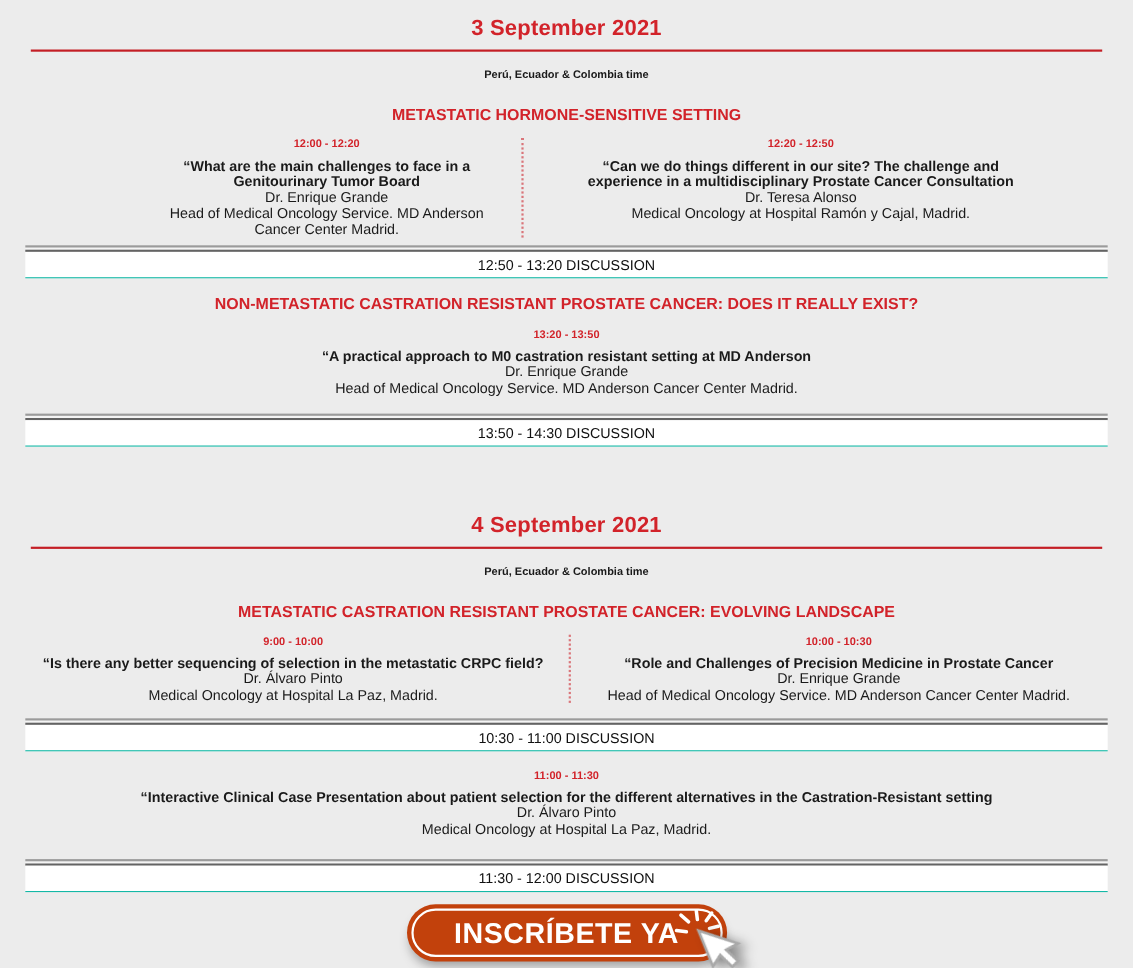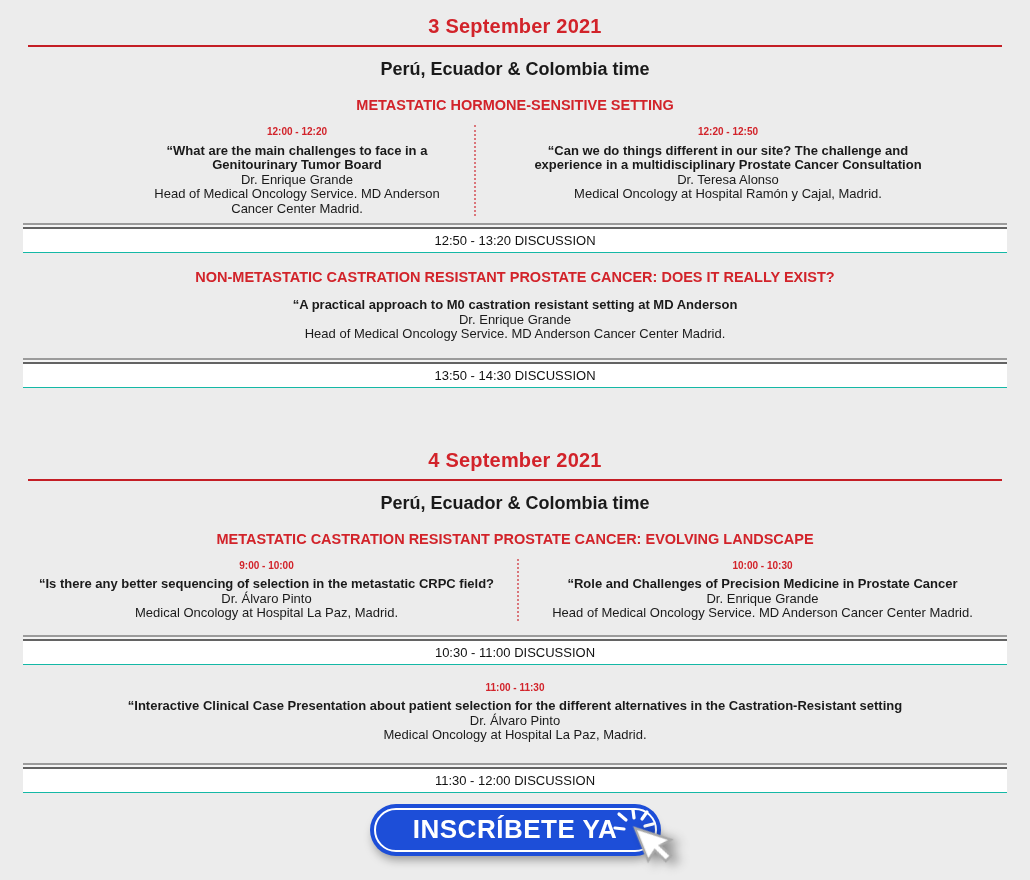--- a/index.html
+++ b/index.html
@@ -4,21 +4,21 @@
 <style>
   html,body { margin:0; padding:0; }
   .page {
     position:relative; width:1030px; height:880px;
     background:#ececec; overflow:hidden; text-align:center;
     font-family:"Liberation Sans", sans-serif; color:#1a1a1a;
   }
   
   .date { margin:0; padding-top:15px; font-size:20px; line-height:22px; font-weight:bold; color:#d2232a; letter-spacing:.2px; }
   .rule-red { height:2px; background:#c41e25; margin:8px 28px 0; }
-  .tz { margin-top:14px; font-size:18px; line-height:16px; font-weight:bold; }
+  .tz { margin-top:14px; font-size:10px; line-height:16px; font-weight:bold; }
   .sec-heading { margin:20px 20px 0; font-size:14.5px; line-height:17px; font-weight:bold; color:#d2232a; }
 
   
   .cols { display:flex; align-items:stretch; margin-top:11px; }
   .cols .col { box-sizing:border-box; }
   .cols-d1 .col-left  { width:474px; padding-left:120px; }
   .cols-d1 .col-right { width:556px; padding-right:50px; }
   .cols-d2 .col-left  { width:517px; padding-left:16px; }
   .cols-d2 .col-right { width:513px; padding-right:24px; }
   .col-right { border-left:2px dotted rgba(206,44,52,.62); }
@@ -41,21 +41,21 @@
   .disc-strip { height:23px; background:#ffffff; border-bottom:1px solid #14b8a6;
     display:flex; align-items:center; justify-content:center; font-size:13px; color:#111; }
 
   .day-2 { margin-top:46px; }
   .sec-heading-2 { margin-top:16px; }
 
   
   .cta-row { margin-top:11px; display:flex; justify-content:center; }
   .cta {
     position:relative; width:291px; height:52px; border:none; border-radius:26px;
-    background:#1d4ed8; cursor:pointer; padding:0;
+    background:#c2410c; cursor:pointer; padding:0;
     box-shadow:0 7px 10px -3px rgba(0,0,0,.35);
     display:flex; align-items:center; justify-content:center;
     font-family:"Liberation Sans", sans-serif;
   }
   .cta-ring { position:absolute; left:4px; right:4px; top:4px; bottom:4px; border:2px solid #fff; border-radius:22px; pointer-events:none; }
   .cta-label { position:relative; color:#fff; font-size:26px; font-weight:bold; letter-spacing:.5px; }
   .cursor-svg { position:absolute; right:-8px; top:4px; width:74px; height:74px; overflow:visible; pointer-events:none; }
   .cursor-arrow { filter:drop-shadow(2.5px 2.5px 2px rgba(0,0,0,.4)); }
 </style>
 </head>
@@ -91,20 +91,21 @@
     <div class="disc disc-m1">
       <div class="disc-rule"></div>
       <div class="disc-strip">
         <span>12:50 - 13:20 DISCUSSION</span>
       </div>
     </div>
 
     <h2 class="sec-heading sec-heading-2">NON-METASTATIC CASTRATION RESISTANT PROSTATE CANCER: DOES IT REALLY EXIST?</h2>
 
     <div class="session single-session">
+      <div class="time">13:20 - 13:50</div>
       <div class="title">“A practical approach to M0 castration resistant setting at MD Anderson</div>
       <div class="speaker">Dr. Enrique Grande</div>
       <div class="affil">Head of Medical Oncology Service. MD Anderson Cancer Center Madrid.</div>
     </div>
 
     <div class="disc disc-m2">
       <div class="disc-rule"></div>
       <div class="disc-strip">
         <span>13:50 - 14:30 DISCUSSION</span>
       </div>

